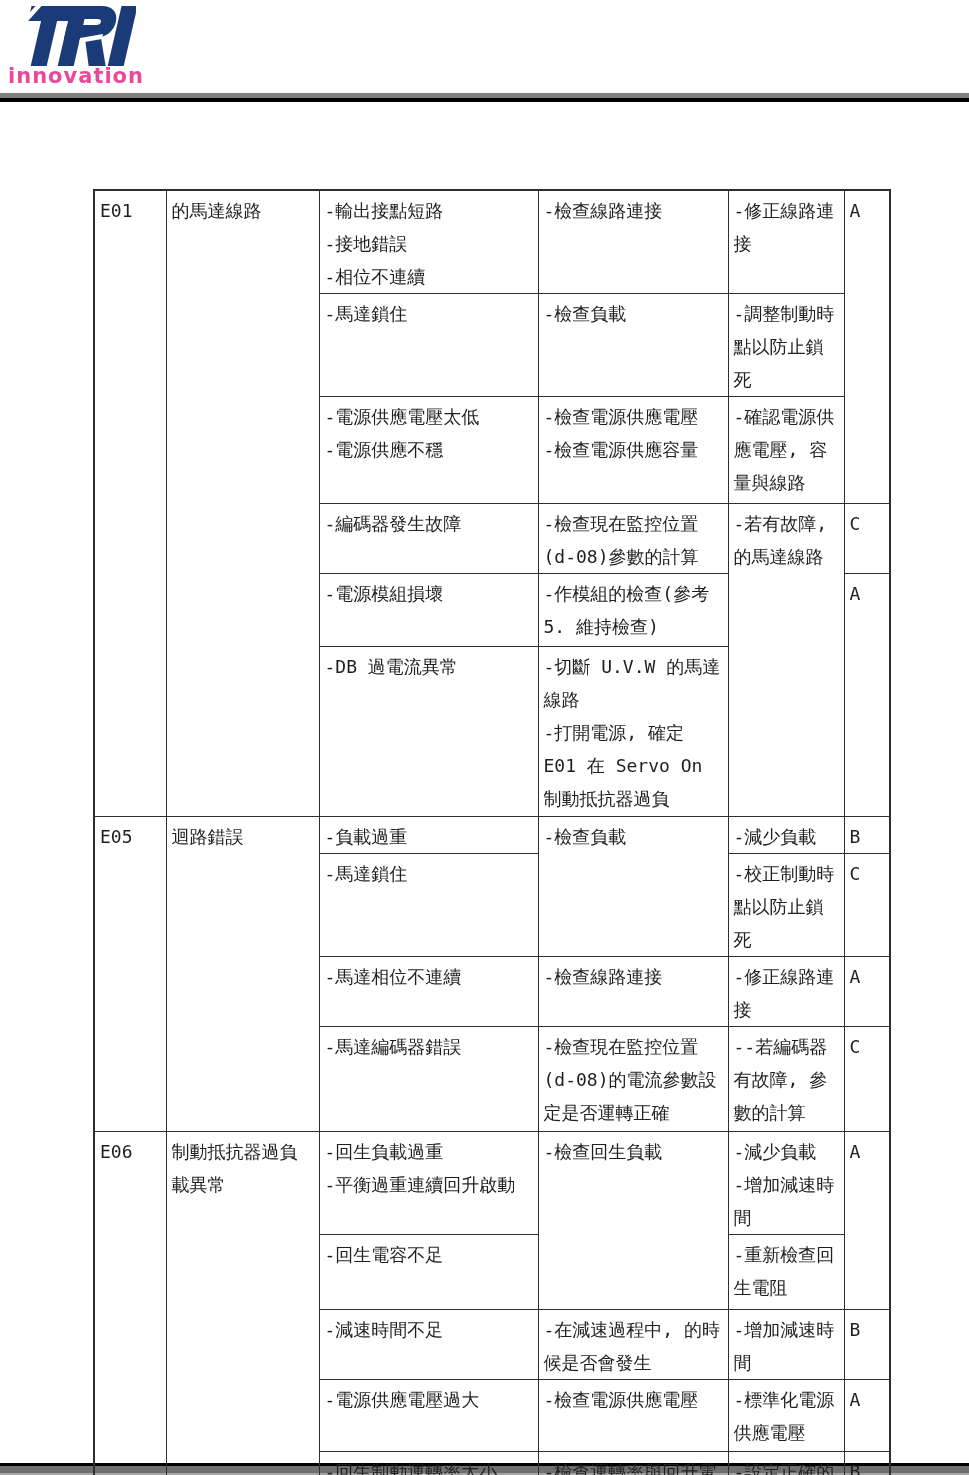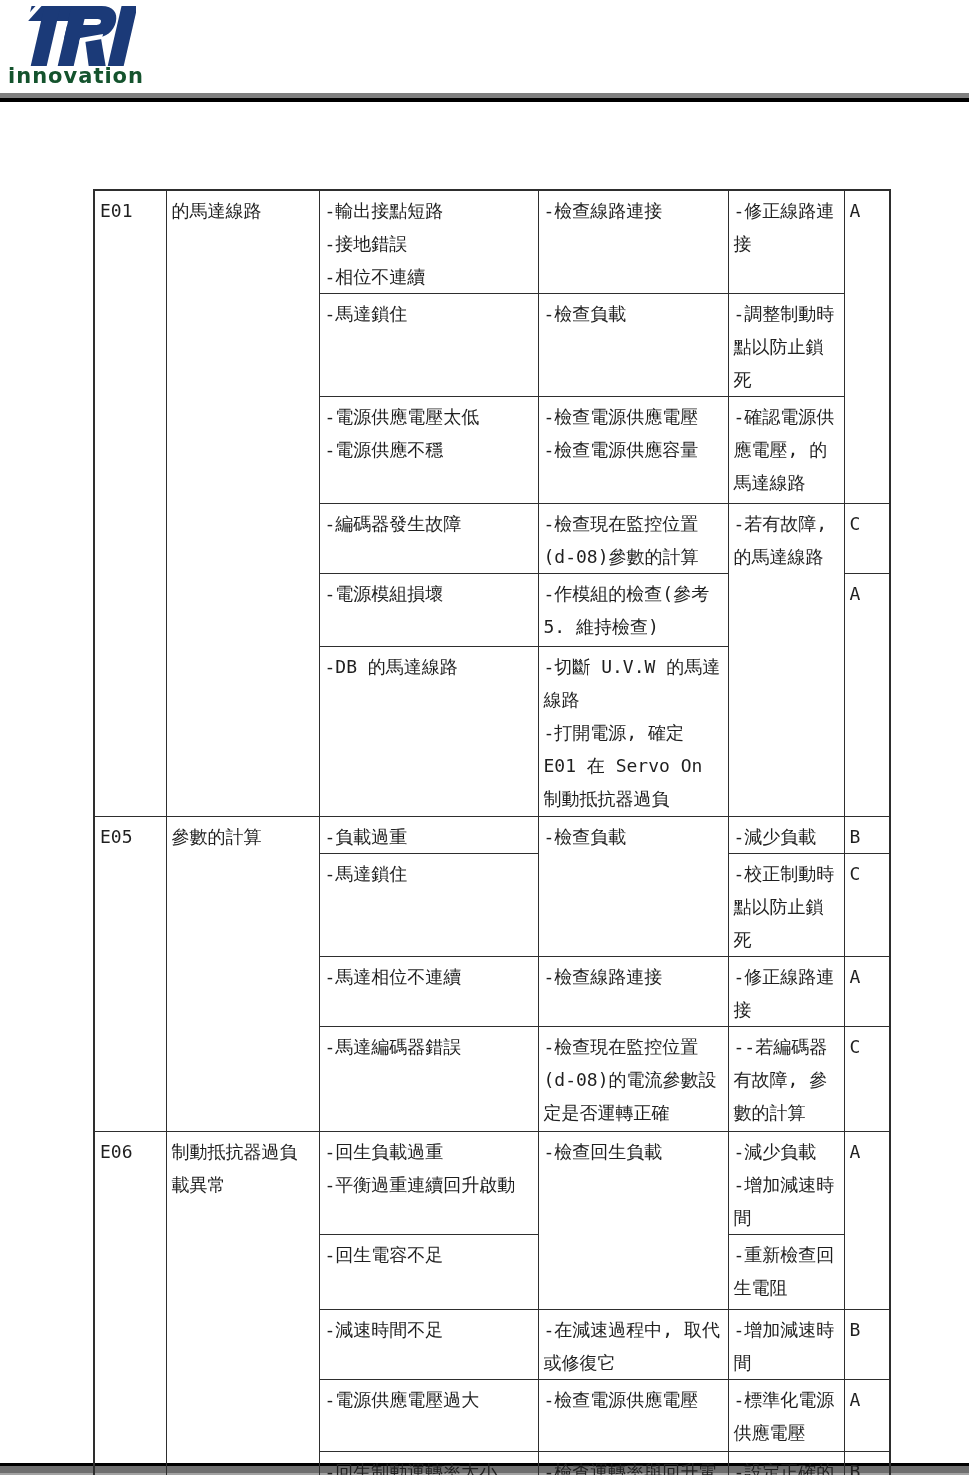--- a/index.html
+++ b/index.html
@@ -7,21 +7,21 @@
     position:relative;width:969px;height:1475px;background:#ffffff;
     font-family:"DejaVu Sans Mono","Liberation Mono",monospace;
     color:#1f1f1f;overflow:hidden;
   }
   
   #logo{position:absolute;left:6px;top:4px;width:150px;height:92px;}
   #logo svg{display:block;}
   #logo .tagline{
     position:absolute;left:2px;top:60px;
     font-family:"DejaVu Sans","Liberation Sans",sans-serif;
-    font-weight:bold;font-size:21px;letter-spacing:1px;color:#14532d;
+    font-weight:bold;font-size:21px;letter-spacing:1px;color:#ec4899;
   }
   
   .rule{position:absolute;left:0;width:969px;}
   #rule-top-gray{top:93px;height:5px;}
   #rule-top-black{top:98px;height:4px;}
   #rule-bottom-black{top:1463px;height:3px;}
   #rule-bottom-gray{top:1466px;height:7px;}
   #rule-bottom-light{top:1473px;height:2px;}
   
   #tbl{
@@ -94,44 +94,44 @@
       <tr style="height:68px">
         <td>-馬達鎖住</td>
         <td>-檢查負載</td>
         <td>-調整制動時點以防止鎖死</td>
       </tr>
       <tr style="height:107px">
         <td>-電源供應電壓太低
 -電源供應不穩</td>
         <td>-檢查電源供應電壓
 -檢查電源供應容量</td>
-        <td>-確認電源供應電壓, 的馬達線路</td>
+        <td>-確認電源供應電壓, 容量與線路</td>
       </tr>
       <tr style="height:60px">
         <td>-編碼器發生故障</td>
         <td>-檢查現在監控位置
 (d-08)參數的計算</td>
         <td rowspan="3">-若有故障, 的馬達線路</td>
         <td class="grade">C</td>
       </tr>
       <tr style="height:73px">
         <td>-電源模組損壞</td>
         <td>-作模組的檢查(參考
 5. 維持檢查)</td>
         <td class="grade" rowspan="2">A</td>
       </tr>
       <tr style="height:170px">
-        <td>-DB 的馬達線路</td>
+        <td>-DB 過電流異常</td>
         <td>-切斷 U.V.W 的馬達線路
 -打開電源, 確定 E01 在 Servo On 制動抵抗器過負</td>
       </tr>
 
       <tr style="height:30px">
         <td class="code" rowspan="4">E05</td>
-        <td rowspan="4">參數的計算</td>
+        <td rowspan="4">迴路錯誤</td>
         <td>-負載過重</td>
         <td rowspan="2">-檢查負載</td>
         <td>-減少負載</td>
         <td class="grade">B</td>
       </tr>
       <tr style="height:75px">
         <td>-馬達鎖住</td>
         <td>-校正制動時點以防止鎖死</td>
         <td class="grade">C</td>
       </tr>
@@ -159,21 +159,21 @@
         <td>-減少負載
 -增加減速時間</td>
         <td class="grade" rowspan="2">A</td>
       </tr>
       <tr style="height:75px">
         <td>-回生電容不足</td>
         <td>-重新檢查回生電阻</td>
       </tr>
       <tr style="height:62px">
         <td>-減速時間不足</td>
-        <td>-在減速過程中, 取代或修復它</td>
+        <td>-在減速過程中, 的時候是否會發生</td>
         <td>-增加減速時間</td>
         <td class="grade">B</td>
       </tr>
       <tr style="height:72px">
         <td>-電源供應電壓過大</td>
         <td>-檢查電源供應電壓</td>
         <td>-標準化電源供應電壓</td>
         <td class="grade">A</td>
       </tr>
       <tr style="height:65px">

